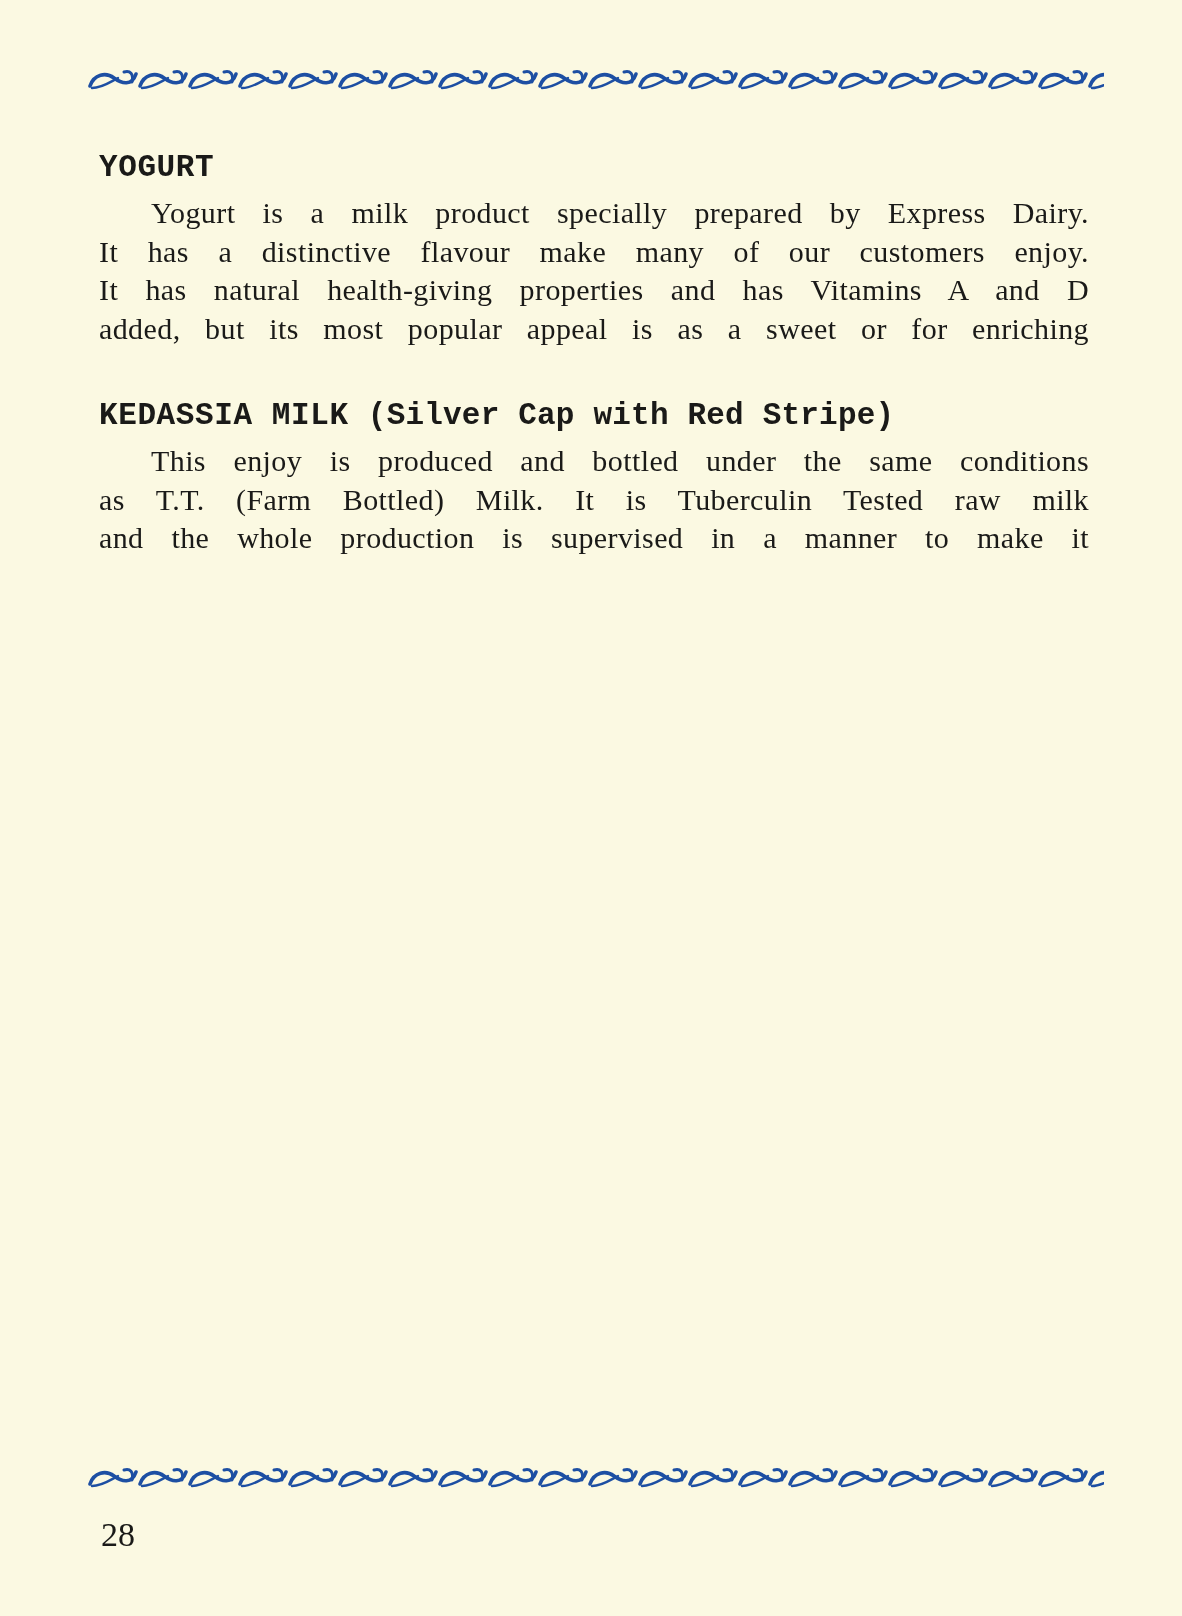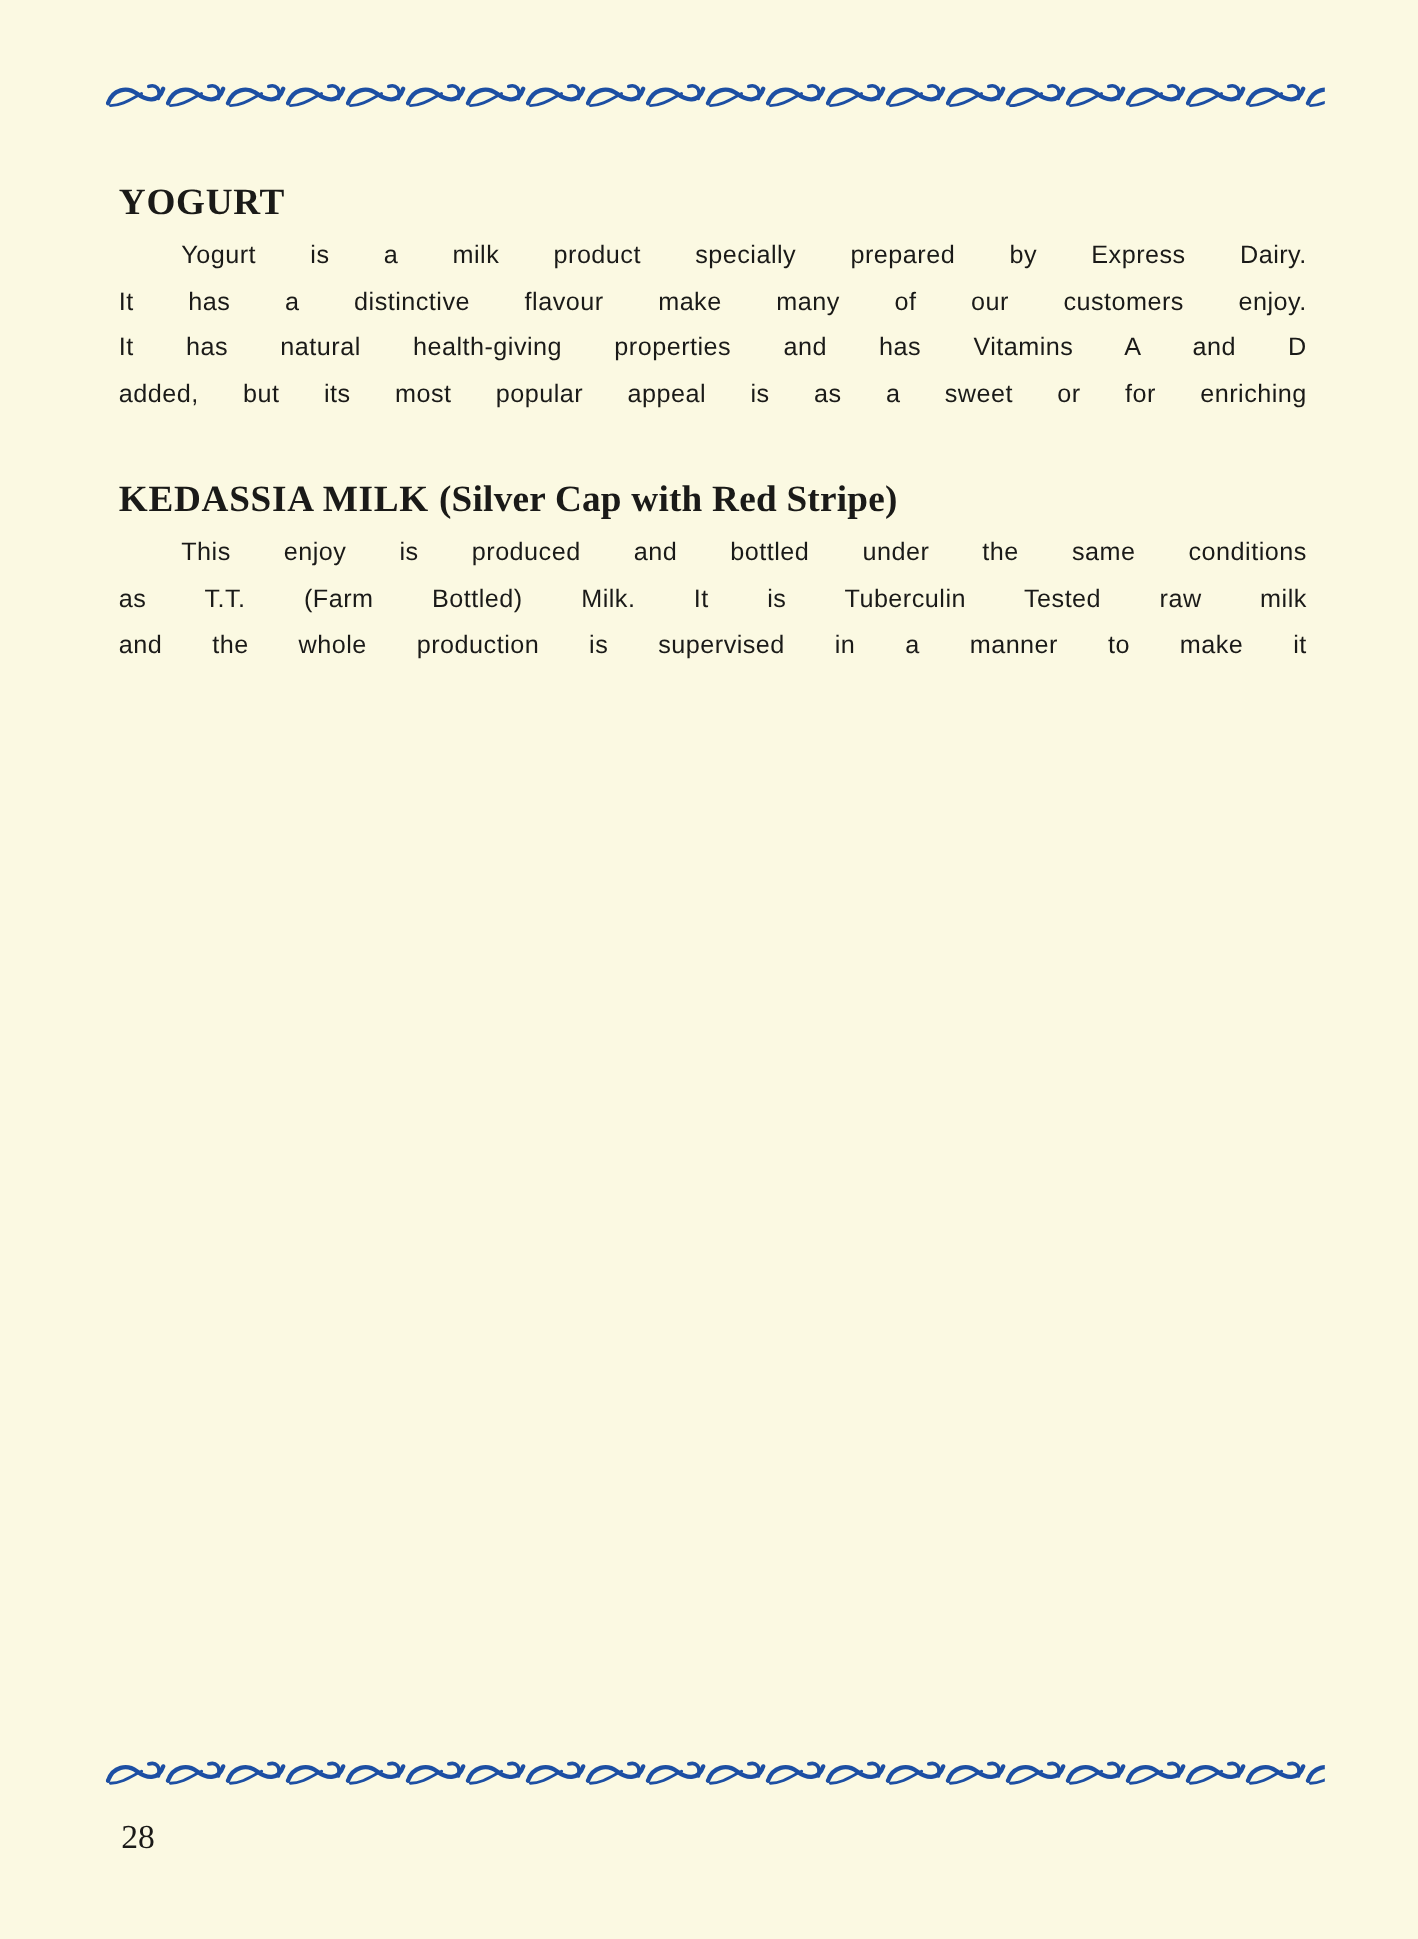--- a/index.html
+++ b/index.html
@@ -27,33 +27,33 @@
     #border-top { top: 64px; }
     #border-bottom { top: 1462px; }
 
     .content {
       position: absolute;
       left: 99px;
       top: 148px;
       width: 990px;
     }
     .heading {
-      font-family: Liberation Serif, serif;
+      font-family: Liberation Mono, monospace;
       font-weight: bold;
       font-size: 31px;
       letter-spacing: 0.6px;
       margin: 0;
       line-height: 40px;
     }
     .heading .sub {
       letter-spacing: 0.2px;
     }
     .para {
-      font-family: Liberation Sans, sans-serif;
-      font-size: 21px;
+      font-family: Liberation Serif, serif;
+      font-size: 30px;
       line-height: 38.5px;
       text-align: justify;
       text-align-last: left;
       margin: 6px 0 0 0;
       letter-spacing: 0.4px;
       word-spacing: 2px;
     }
     .para .line {
       display: block;
       text-align: justify;
@@ -67,21 +67,21 @@
       text-indent: 52px;
     }
     .section + .section {
       margin-top: 48px;
     }
     .page-number {
       position: absolute;
       left: 101px;
       top: 1516px;
       font-family: "Liberation Serif", serif;
-      font-size: 28px;
+      font-size: 34px;
     }
   </style>
 </head>
 <body>
 
 <div class="border" id="border-top">
   <svg width="1016" height="30" viewBox="0 0 1016 30" class="wave-svg">
       <g transform="translate(0,0)">
         <path d="M2,22 C6,10 18,8 26,14 C34,20 44,22 48,10" fill="none" stroke="#1d4fa3" stroke-width="3.6" stroke-linecap="round"></path>
         <path d="M4,24 C14,24 22,18 30,14" fill="none" stroke="#1d4fa3" stroke-width="2.4" stroke-linecap="round"></path>

